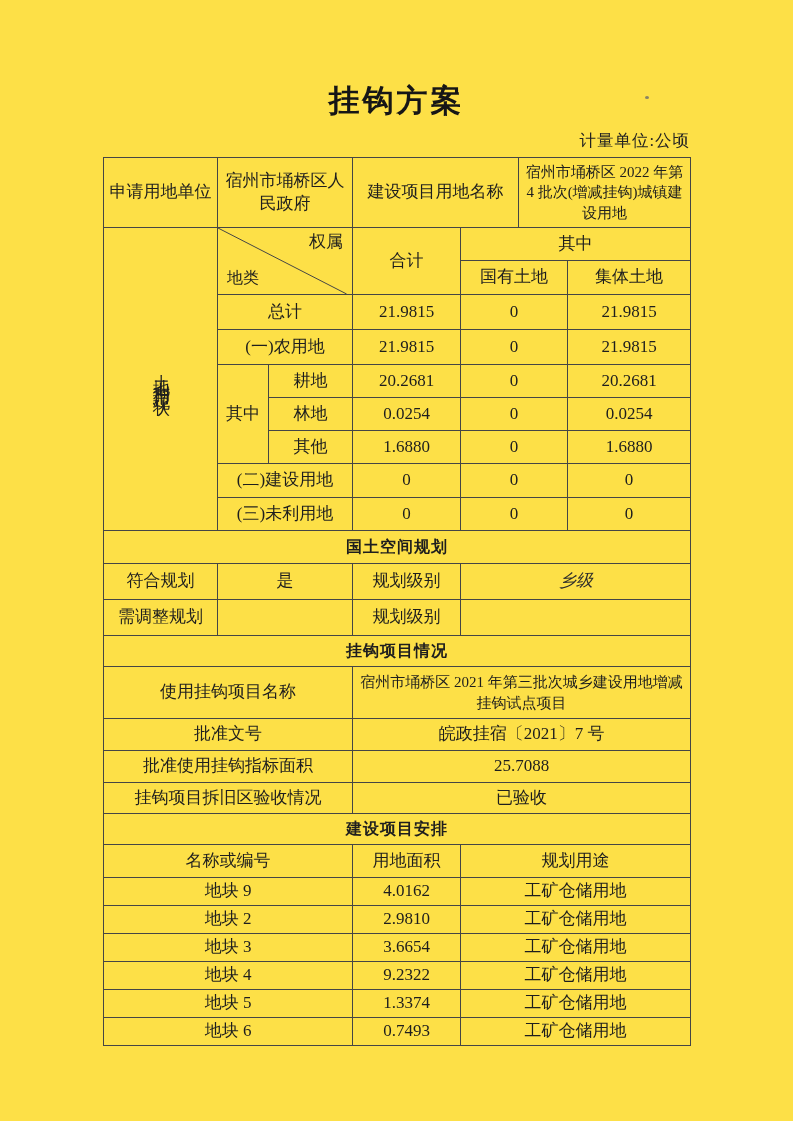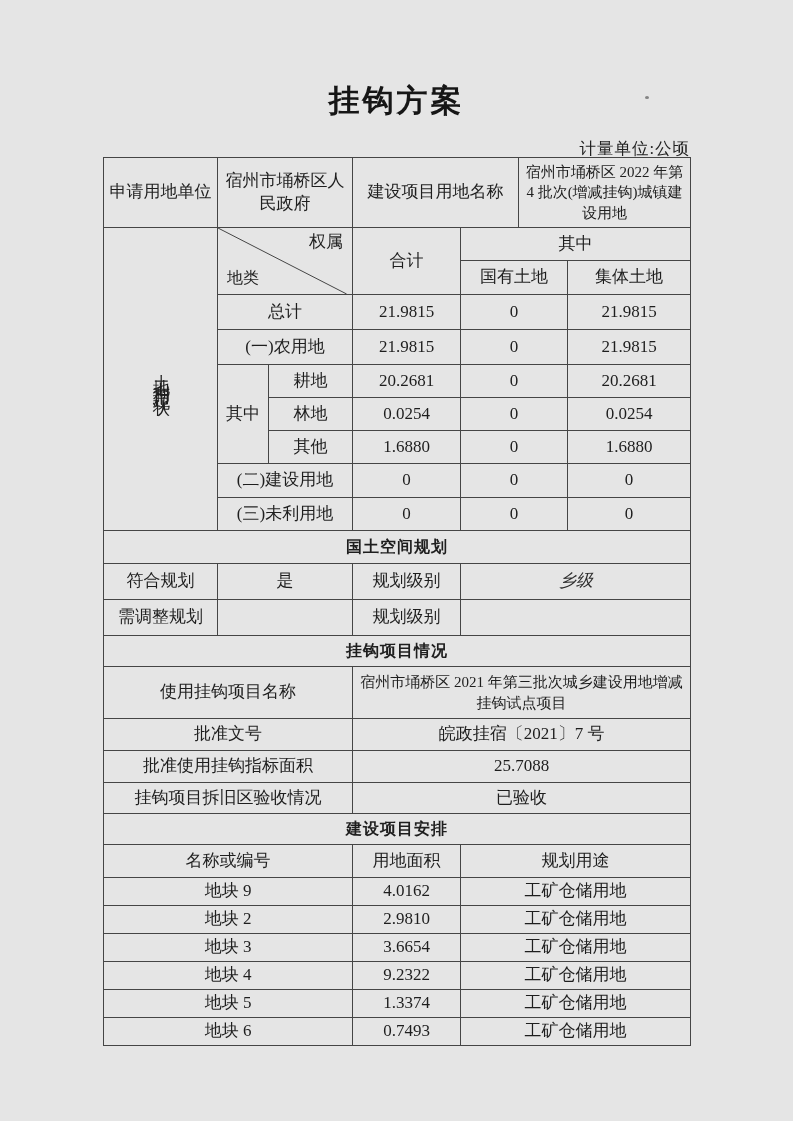--- a/index.html
+++ b/index.html
@@ -4,32 +4,32 @@
 <style>
   html,body{margin:0;padding:0;}
   body{
     width:793px;height:1121px;
     background:#fcfcfa;
     font-family:"Liberation Serif","DejaVu Serif",serif;
     color:#1e1e1e;
     position:relative;
     -webkit-font-smoothing:antialiased;
   }
-  .page{position:absolute;inset:0;background:#e5e5e5;overflow:hidden;}
+  .page{position:absolute;inset:0;background:#fde047;overflow:hidden;}
   .title{
     position:absolute;top:80px;left:0;width:793px;
     text-align:center;font-size:31px;font-weight:700;
     letter-spacing:3px;margin:0;
     font-family:"Liberation Sans","DejaVu Sans",sans-serif;
     color:#161616;
   }
   .speck{position:absolute;left:645px;top:96px;width:4px;height:3px;background:#6b6b6b;border-radius:50%;opacity:.8;}
   .unit-note{
     position:absolute;top:130px;right:103px;
-    font-size:16.5px;color:#222;letter-spacing:1px;margin-top:8px;
+    font-size:16.5px;color:#222;letter-spacing:1px;
   }
   table.main{
     position:absolute;left:103px;top:157px;
     width:587px;border-collapse:collapse;table-layout:fixed;
     font-size:17px;color:#1e1e1e;
   }
   table.main td{
     border:1px solid #454545;
     text-align:center;vertical-align:middle;
     padding:2px 4px;line-height:1.35;

